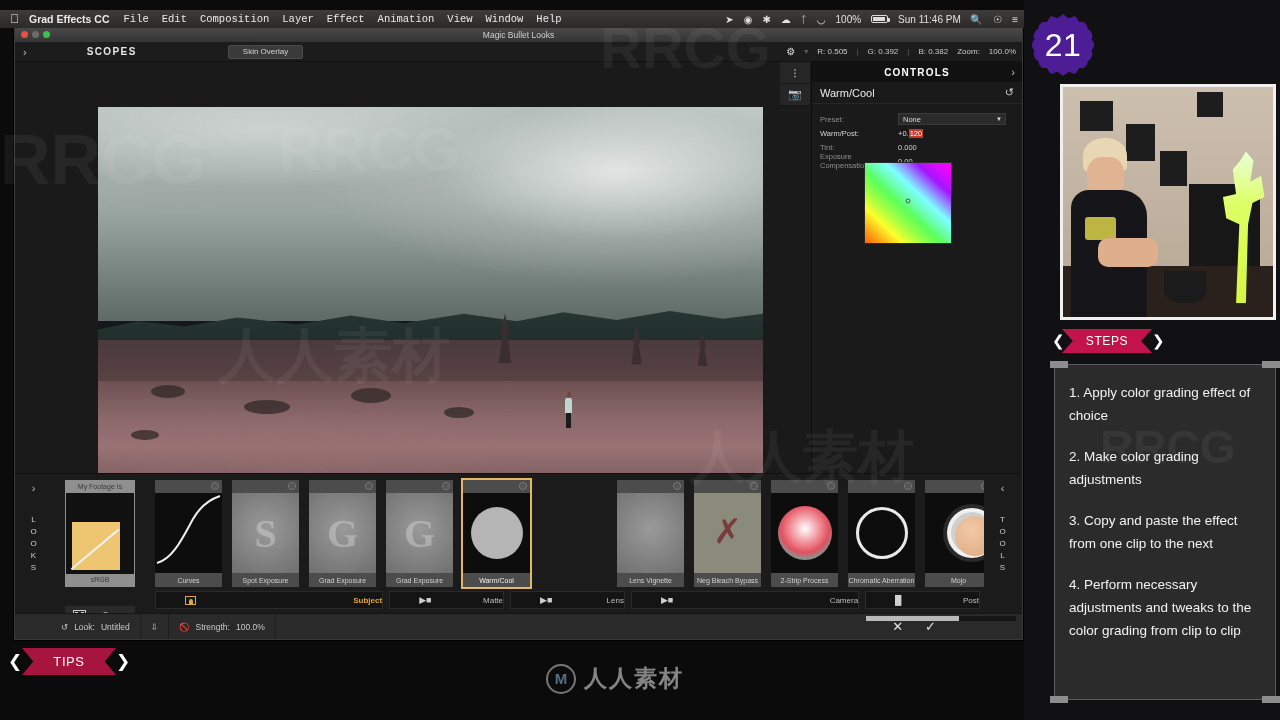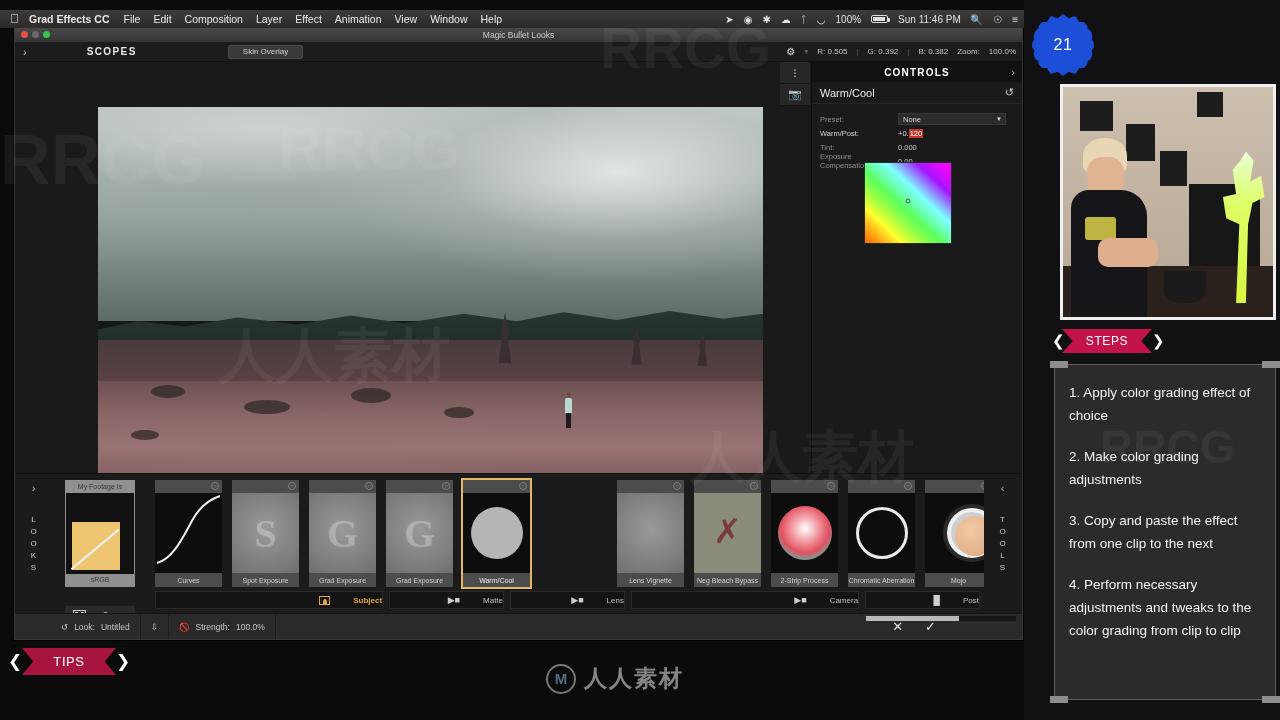--- a/index.html
+++ b/index.html
@@ -16,21 +16,21 @@
 
   
   .menubar{
     position:absolute; left:0; top:10px; width:1024px; height:18px;
     background:linear-gradient(to bottom,#3d3c3b,#2b2a29);
     display:flex; align-items:center; color:#e9e9e9; font-size:10.5px;
     padding-left:6px; z-index:30;
   }
   .menubar .apple{ font-size:12px; margin:0 10px 0 4px; }
   .menubar .appname{ font-weight:bold; margin-right:14px; }
-  .menubar .mi{ margin-right:13px; }
+  .menubar .mi{ margin-right:13px;font-family:Liberation Mono, monospace; }
   .menubar .right{ position:absolute; right:6px; display:flex; align-items:center; gap:10px; }
   .menubar .right .ico{ font-size:10px; opacity:.95; }
   .batt{ border:1px solid #ddd; width:17px; height:8px; border-radius:2px; position:relative;
          display:inline-block; }
   .batt::after{content:"";position:absolute;right:-3px;top:2px;width:2px;height:4px;background:#ddd;border-radius:0 1px 1px 0;}
   .batt i{position:absolute;left:1px;top:1px;bottom:1px;width:12px;background:#ddd;display:block;}
 
   
   .mbl{
     position:absolute; left:14px; top:26px; width:1009px; height:614px;
@@ -198,21 +198,21 @@
   .ph-mojo i{ position:absolute; left:8px; top:8px; width:40px;height:40px;border-radius:50%;
               background:radial-gradient(circle at 40% 35%, #f3c9a6, #d9a87f);}
   .ph-bleach{ position:absolute; inset:0; background:#8b8b7c;}
   .ph-bleach::after{ content:"✗"; position:absolute; left:50%; top:48%; transform:translate(-50%,-50%);
                      color:#7a3b3b; font-size:34px;}
 
   .taskrow{
     position:absolute; left:140px; right:42px; bottom:4px; height:18px; display:flex; gap:6px;
   }
   .taskseg{ flex:1; background:#141414; border:1px solid #2a2a2a; display:flex; align-items:center;
-            justify-content:flex-end; gap:23px; color:#bdbdbd; font-size:8px;padding-left:29px;}
+            justify-content:space-between; gap:23px; color:#bdbdbd; font-size:8px;padding-left:29px;}
   .taskseg.wide{ flex:2.35; }
   .taskseg.on{ color:#e0a640; font-weight:bold;}
   .sub-ico{ width:11px;height:9px;border:1px solid #e0a640; position:relative;}
   .sub-ico::after{content:"";position:absolute;left:3px;top:2px;width:4px;height:6px;background:#e0a640;border-radius:50% 50% 0 0;}
   .pin-ico{ font-size:9px; color:#cfcfcf; }
 
   
   .statusbar{
     position:absolute; left:0; right:0; bottom:0; height:26px; background:#2a2a2a;
     border-top:1px solid #151515; display:flex; align-items:center; color:#c9c9c9; font-size:8.5px;
@@ -226,23 +226,23 @@
   .progtrack i{ display:block; height:100%; width:62%; background:#b9b9b9;}
 
   
   .rightpanel{ position:absolute; right:0; top:0; width:256px; height:720px; background:#111114; z-index:25;}
   .ribbon{ position:absolute; left:30px; top:22px; width:218px; height:46px; background:#f4f4f4;
            clip-path: polygon(0 0, 100% 0, 100% 100%, 0 100%, 12px 50%);
            display:flex; align-items:center; }
   .ribbon .tail{ position:absolute; right:-1px; top:0; width:22px; height:100%; background:#111114;
                  clip-path: polygon(100% 0, 0 0, 100% 50%, 0 100%, 100% 100%);}
   .ribbon .title{ margin-left:76px; color:#1b1b1b; font-size:15px; letter-spacing:.3px;}
-  .badge{ position:absolute; left:8px; top:14px; width:62px; height:62px; background:#1d4ed8;
+  .badge{ position:absolute; left:8px; top:14px; width:62px; height:62px; background:#4c1d95;
           border-radius:50%; display:flex; align-items:center; justify-content:center;
-          color:#fff; font-size:16px; letter-spacing:.5px; z-index:3;
+          color:#fff; font-size:32px; letter-spacing:.5px; z-index:3;
           clip-path: polygon(50% 0%,59% 7%,70% 3%,76% 13%,88% 13%,90% 24%,100% 30%,96% 41%,
                              103% 50%,96% 59%,100% 70%,90% 76%,88% 87%,76% 87%,70% 97%,59% 93%,
                              50% 100%,41% 93%,30% 97%,24% 87%,12% 87%,10% 76%,0% 70%,4% 59%,
                              -3% 50%,4% 41%,0% 30%,10% 24%,12% 13%,24% 13%,30% 3%,41% 7%);}
   .photo{ position:absolute; left:36px; top:84px; width:216px; height:236px; background:#f0f0f0; padding:3px;}
   .photo .inner{ position:absolute; inset:3px; overflow:hidden; background:#2a2522;}
   .ph-wall{ position:absolute; inset:0; background:linear-gradient(to bottom,#cdbfae,#b6a694);}
   .ph-panel{ position:absolute; background:#1d1d1d;}
   .ph-desk{ position:absolute; left:0; bottom:0; width:100%; height:22%; background:#2a211d;}
   .ph-monitor{ position:absolute; right:6%; bottom:22%; width:34%; height:36%; background:#171717;}

